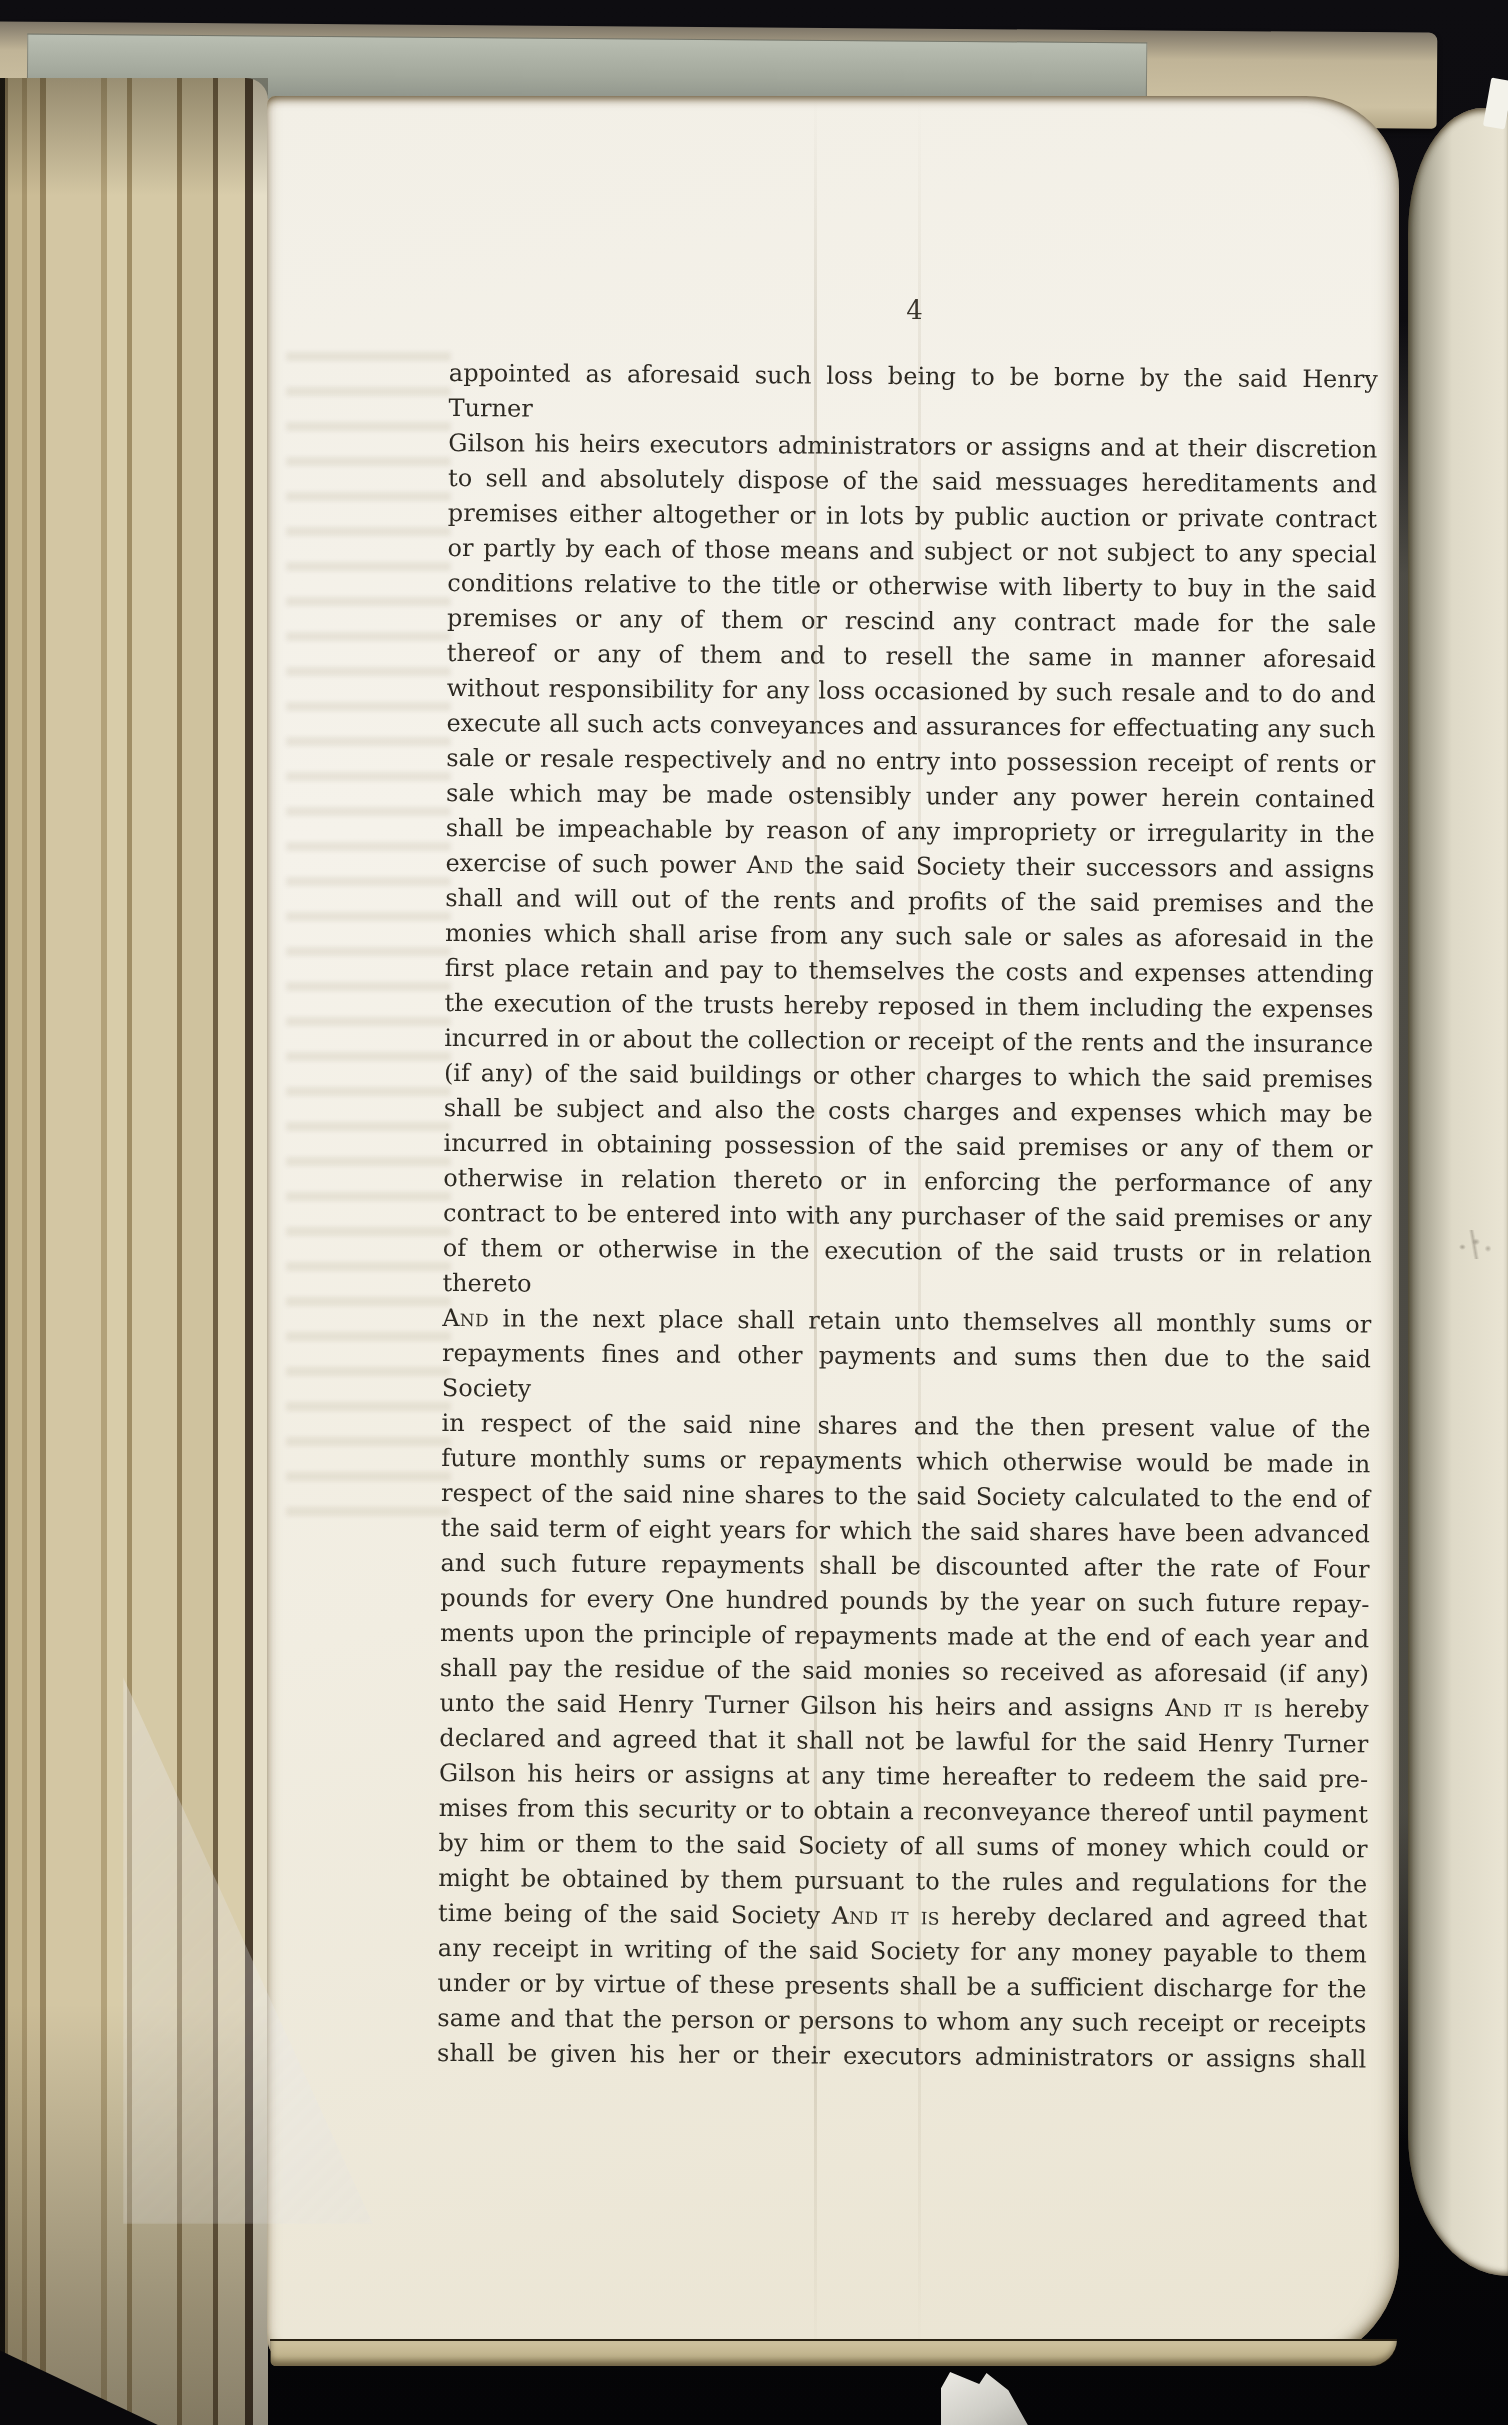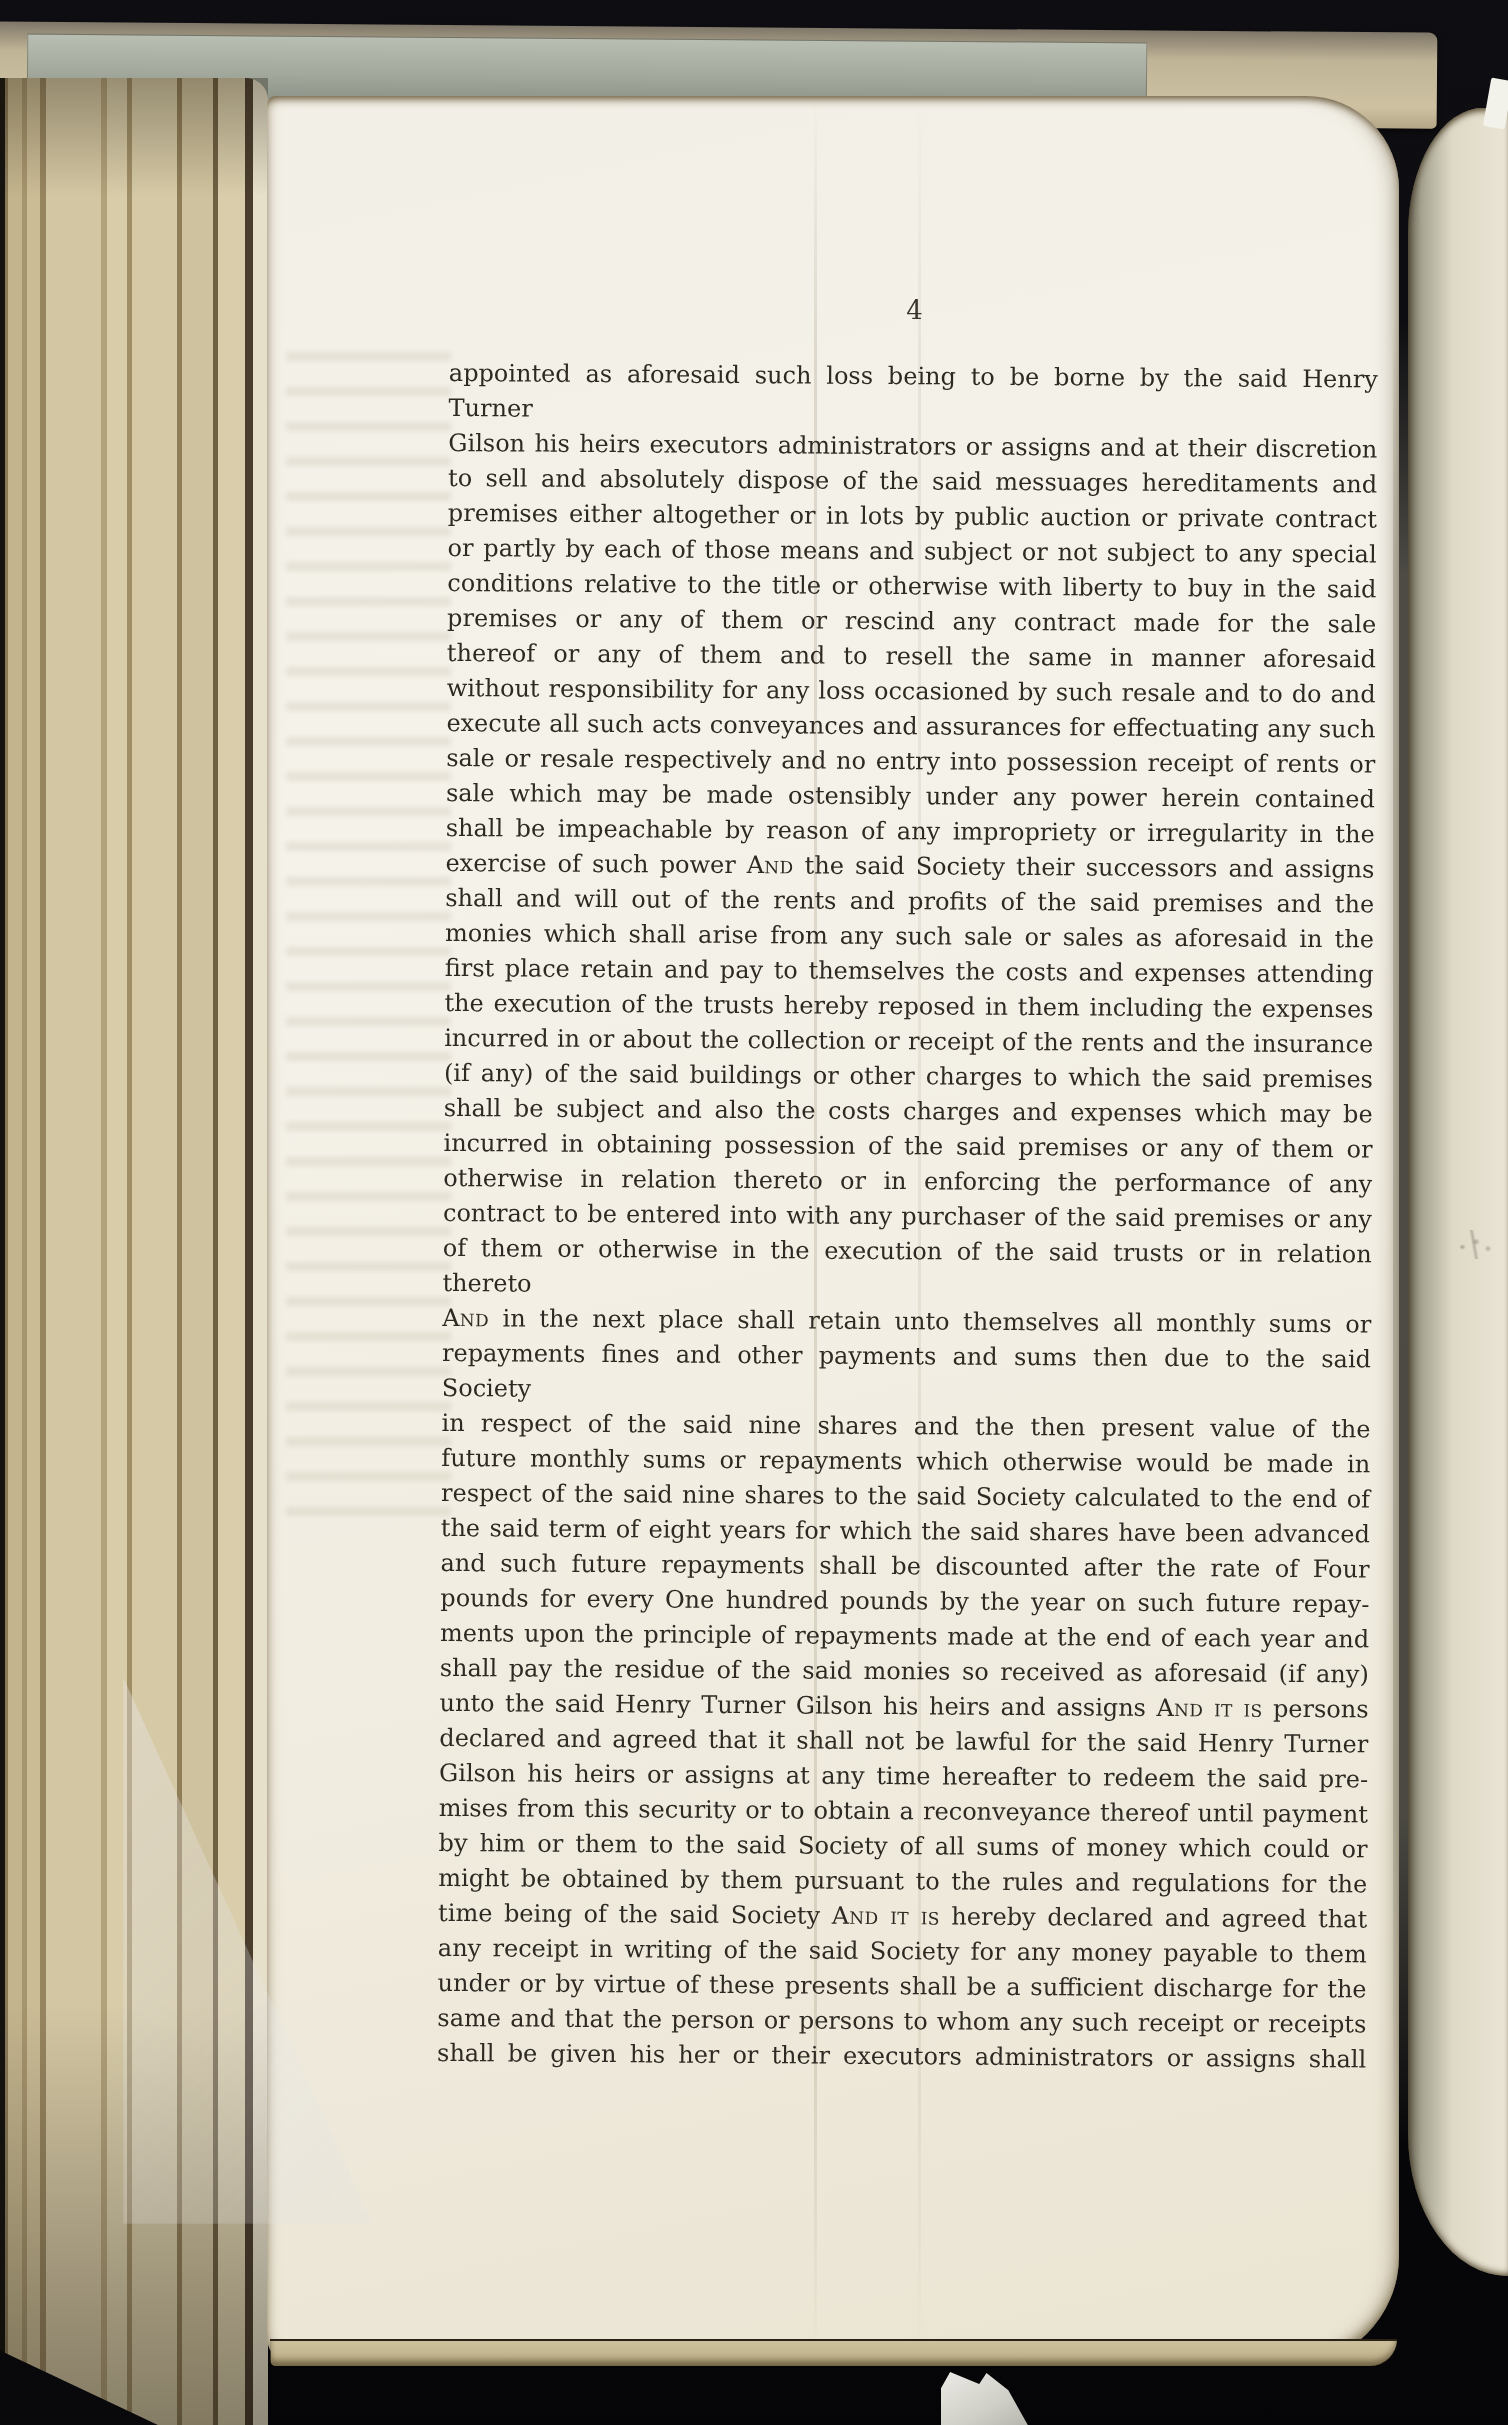--- a/index.html
+++ b/index.html
@@ -139,21 +139,21 @@
         <div class="line"><span class="sc">And</span><span> in the next place shall retain unto themselves all monthly sums or</span></div>
         <div class="line">repayments fines and other payments and sums then due to the said Society</div>
         <div class="line">in respect of the said nine shares and the then present value of the</div>
         <div class="line">future monthly sums or repayments which otherwise would be made in</div>
         <div class="line">respect of the said nine shares to the said Society calculated to the end of</div>
         <div class="line">the said term of eight years for which the said shares have been advanced</div>
         <div class="line">and such future repayments shall be discounted after the rate of Four</div>
         <div class="line">pounds for every One hundred pounds by the year on such future repay-</div>
         <div class="line">ments upon the principle of repayments made at the end of each year and</div>
         <div class="line">shall pay the residue of the said monies so received as aforesaid (if any)</div>
-        <div class="line"><span>unto the said Henry Turner Gilson his heirs and assigns </span><span class="sc">And it is</span><span> persons</span></div>
+        <div class="line"><span>unto the said Henry Turner Gilson his heirs and assigns </span><span class="sc">And it is</span><span> hereby</span></div>
         <div class="line">declared and agreed that it shall not be lawful for the said Henry Turner</div>
         <div class="line">Gilson his heirs or assigns at any time hereafter to redeem the said pre-</div>
         <div class="line">mises from this security or to obtain a reconveyance thereof until payment</div>
         <div class="line">by him or them to the said Society of all sums of money which could or</div>
         <div class="line">might be obtained by them pursuant to the rules and regulations for the</div>
         <div class="line"><span>time being of the said Society </span><span class="sc">And it is</span><span> hereby declared and agreed that</span></div>
         <div class="line">any receipt in writing of the said Society for any money payable to them</div>
         <div class="line">under or by virtue of these presents shall be a sufficient discharge for the</div>
         <div class="line">same and that the person or persons to whom any such receipt or receipts</div>
         <div class="line">shall be given his her or their executors administrators or assigns shall</div>

